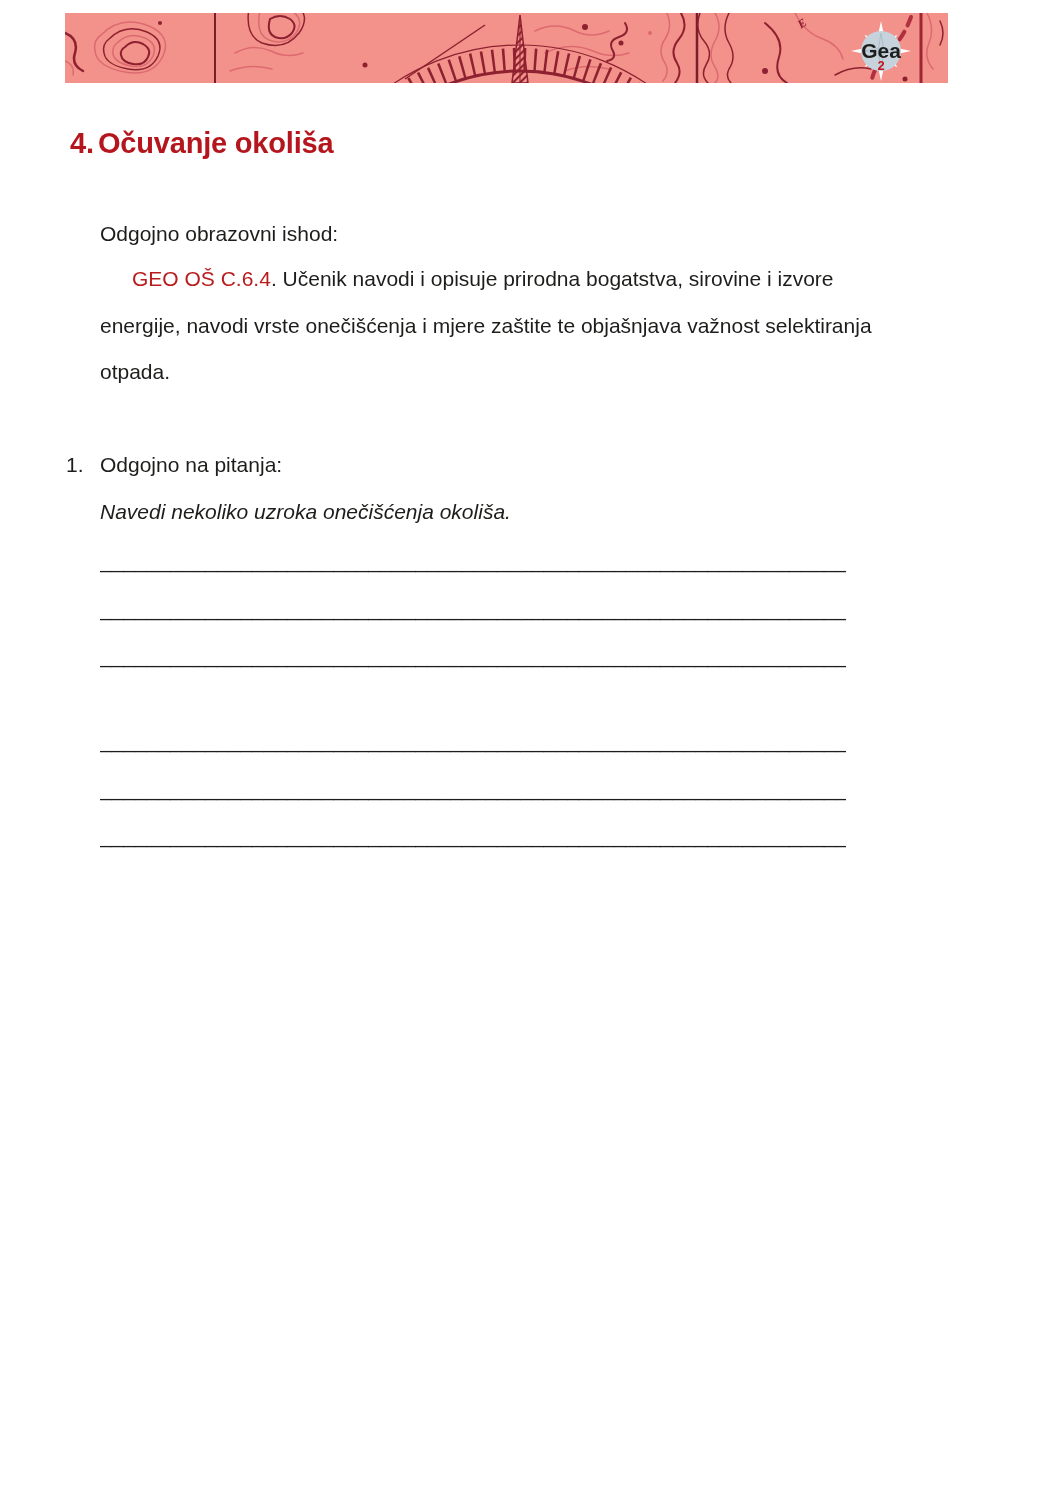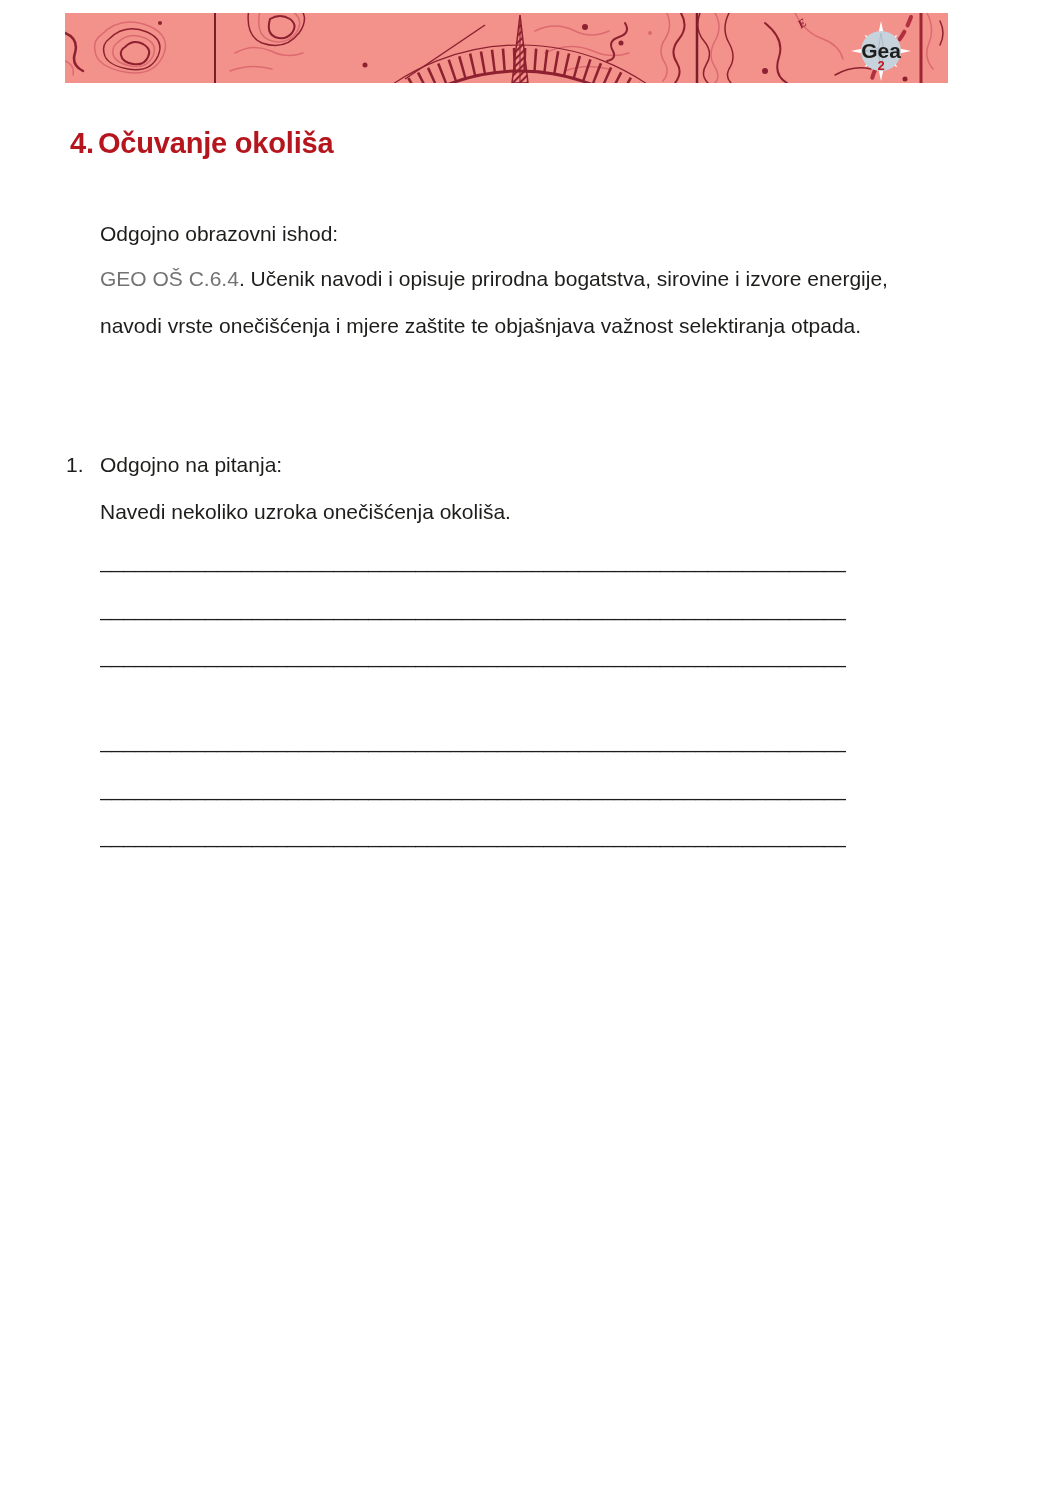--- a/index.html
+++ b/index.html
@@ -37,34 +37,34 @@
     text-align: right;
   }
   .outcome-text {
     position: absolute;
     left: 100px; top: 256px;
     width: 792px;
     margin: 0;
     font-size: 21px;
     line-height: 46.5px;
   }
-  .outcome-code { color:#737373; }
+  .outcome-code { color:#b91c1c;margin-left:32px; }
   .exercise-head {
     position: absolute;
     left: 66px; top: 453px;
     font-size: 21px;
   }
   .ex-num { display:inline-block; width:34px; }
   .question {
     position: absolute;
     left: 100px;
     margin: 0;
     font-size: 21px;
   }
-  .q1 { top: 500px; }
+  .q1 { top: 500px; font-style: italic; }
   .q2 { top: 695px; }
   .answer-line {
     position: absolute;
     left: 100px;
     width: 746px;
     overflow: hidden;
     white-space: nowrap;
     font-size: 21px;
     color: #1d1d1b;
   }

